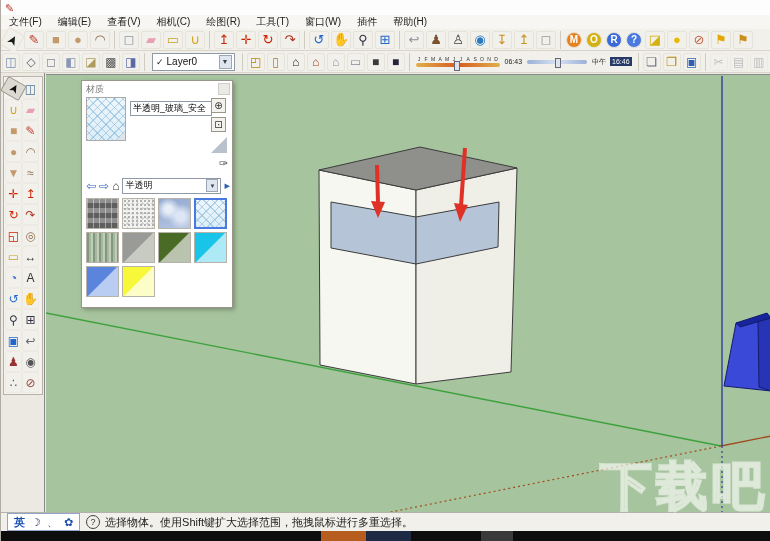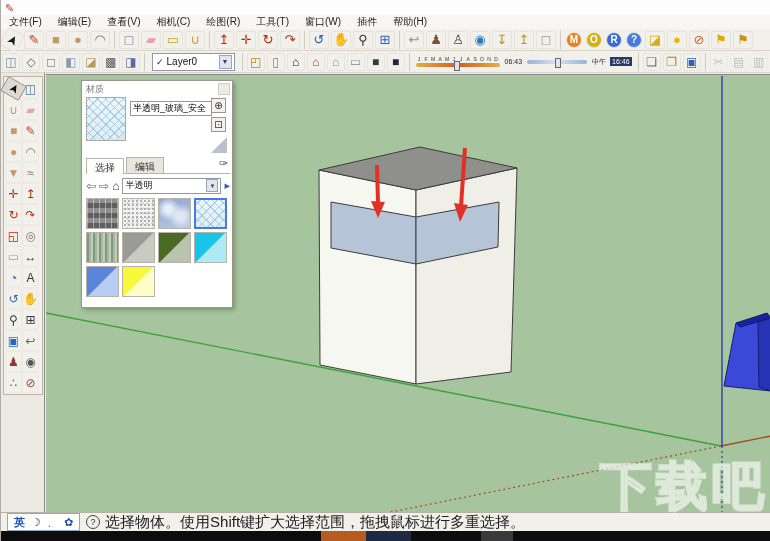--- a/index.html
+++ b/index.html
@@ -89,21 +89,21 @@
              border-top:1px solid #b5b2aa;display:flex;align-items:center;box-sizing:border-box;}
   #ime{display:inline-flex;align-items:center;height:16px;background:#fff;border:1px solid #8fa6c8;
        margin:0 6px 0 6px;padding:0 3px;}
   #ime span{margin:0 3px;font-size:11px;}
   #ime .lang{color:#1a4fb0;font-weight:bold;}
   #ime .moon{color:#23336e;}
   #ime .punct{color:#1a4fb0;}
   #ime .gear{color:#1a4fb0;}
   #helpq{width:12px;height:12px;border:1px solid #444;border-radius:50%;font-size:9px;color:#333;
          display:inline-flex;align-items:center;justify-content:center;margin-right:5px;}
-  #statustext{font-size:15px;color:#222;}
+  #statustext{font-size:11px;color:#222;}
   
   #bottomstrip{position:absolute;left:0;top:531px;width:770px;height:10px;background:#0d0d0d;}
   #bottomstrip .seg{position:absolute;top:0;height:10px;}
   
   #watermark{position:absolute;right:2px;top:458px;text-align:right;z-index:50;pointer-events:none;}
   #watermark .big{font-size:52px;font-weight:bold;letter-spacing:4px;line-height:56px;
                   color:rgba(255,255,255,.18);margin-left:15px;-webkit-text-stroke:2px rgba(255,255,255,.55);}
   #watermark .url{font-size:13px;font-weight:bold;letter-spacing:1px;color:rgba(240,240,240,.75);
                   -webkit-text-stroke:1px rgba(180,180,180,.6);margin-top:2px;}
 </style>
@@ -308,24 +308,20 @@
   <div id="matdlg">
     <span class="dtitle">材质</span>
     <span class="dclose"></span>
     <div id="matpreview" style="background: repeating-linear-gradient(45deg, rgba(130, 180, 215, 0.55) 0px, rgba(130, 180, 215, 0.55) 1px, rgba(0, 0, 0, 0) 1px, rgba(0, 0, 0, 0) 6px), repeating-linear-gradient(-45deg, rgba(130, 180, 215, 0.55) 0px, rgba(130, 180, 215, 0.55) 1px, rgba(0, 0, 0, 0) 1px, rgba(0, 0, 0, 0) 6px), linear-gradient(rgb(238, 246, 251), rgb(220, 238, 248));">
         <span class="fold"></span>
       </div>
     <input id="matname" value="半透明_玻璃_安全" style="">
     <span class="mbtn" id="mbtn1">⊕</span>
     <span class="mbtn" id="mbtn2">⊡</span>
     <span id="mtri"></span>
-    <div id="mattabs">
-        <span class="tab active">选择</span>
-        <span class="tab">编辑</span>
-      </div>
     <span id="eyedrop">✑</span>
     <div id="matnav">
       <span class="nico">⇦</span>
       <span class="nico">⇨</span>
       <span class="nico home">⌂</span>
       <span id="collcombo">
         <span class="val">半透明</span>
         <span class="drop">▼</span>
       </span>
       <span class="detail">▸</span>

